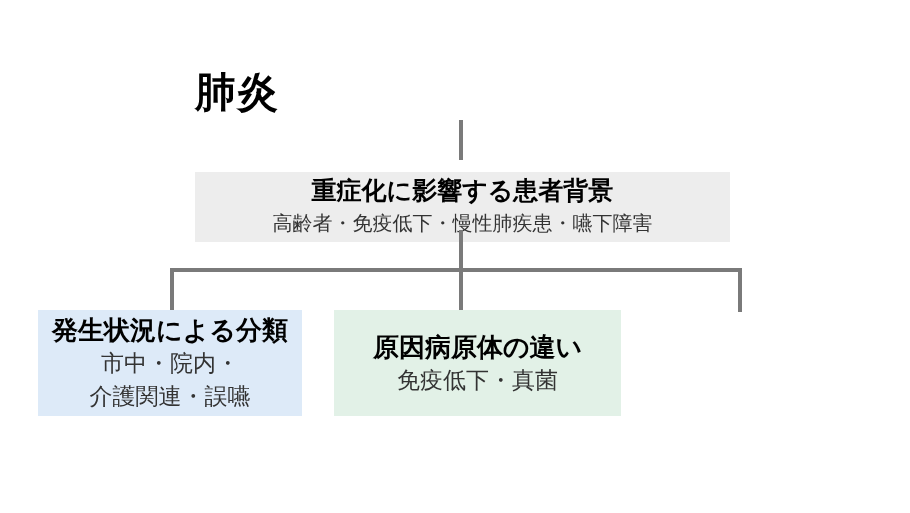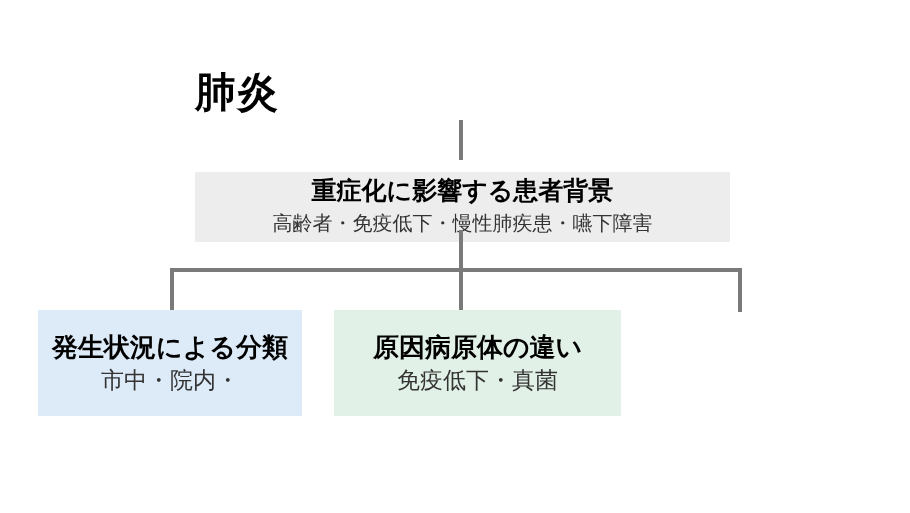--- a/index.html
+++ b/index.html
@@ -84,20 +84,21 @@
   </section>
 
   <div class="line v-line-mid" style="background-color: rgb(122, 122, 122);"></div>
   <div class="line h-line" style="background-color: rgb(122, 122, 122);"></div>
   <div class="line v-drop-left" style="background-color: rgb(122, 122, 122);"></div>
   <div class="line v-drop-right" style="background-color: rgb(122, 122, 122);"></div>
 
   <section class="box branch branch-0" style="background-color: rgb(221, 234, 248);">
     <div class="box-heading">発生状況による分類</div>
     <div class="box-body">市中・院内・</div>
+    <div class="box-body">介護関連・誤嚥</div>
   </section>
 
   <section class="box branch branch-1" style="background-color: rgb(226, 241, 231);">
     <div class="box-heading">原因病原体の違い</div>
     <div class="box-body">免疫低下・真菌</div>
   </section>
 
 
 </div>
 

